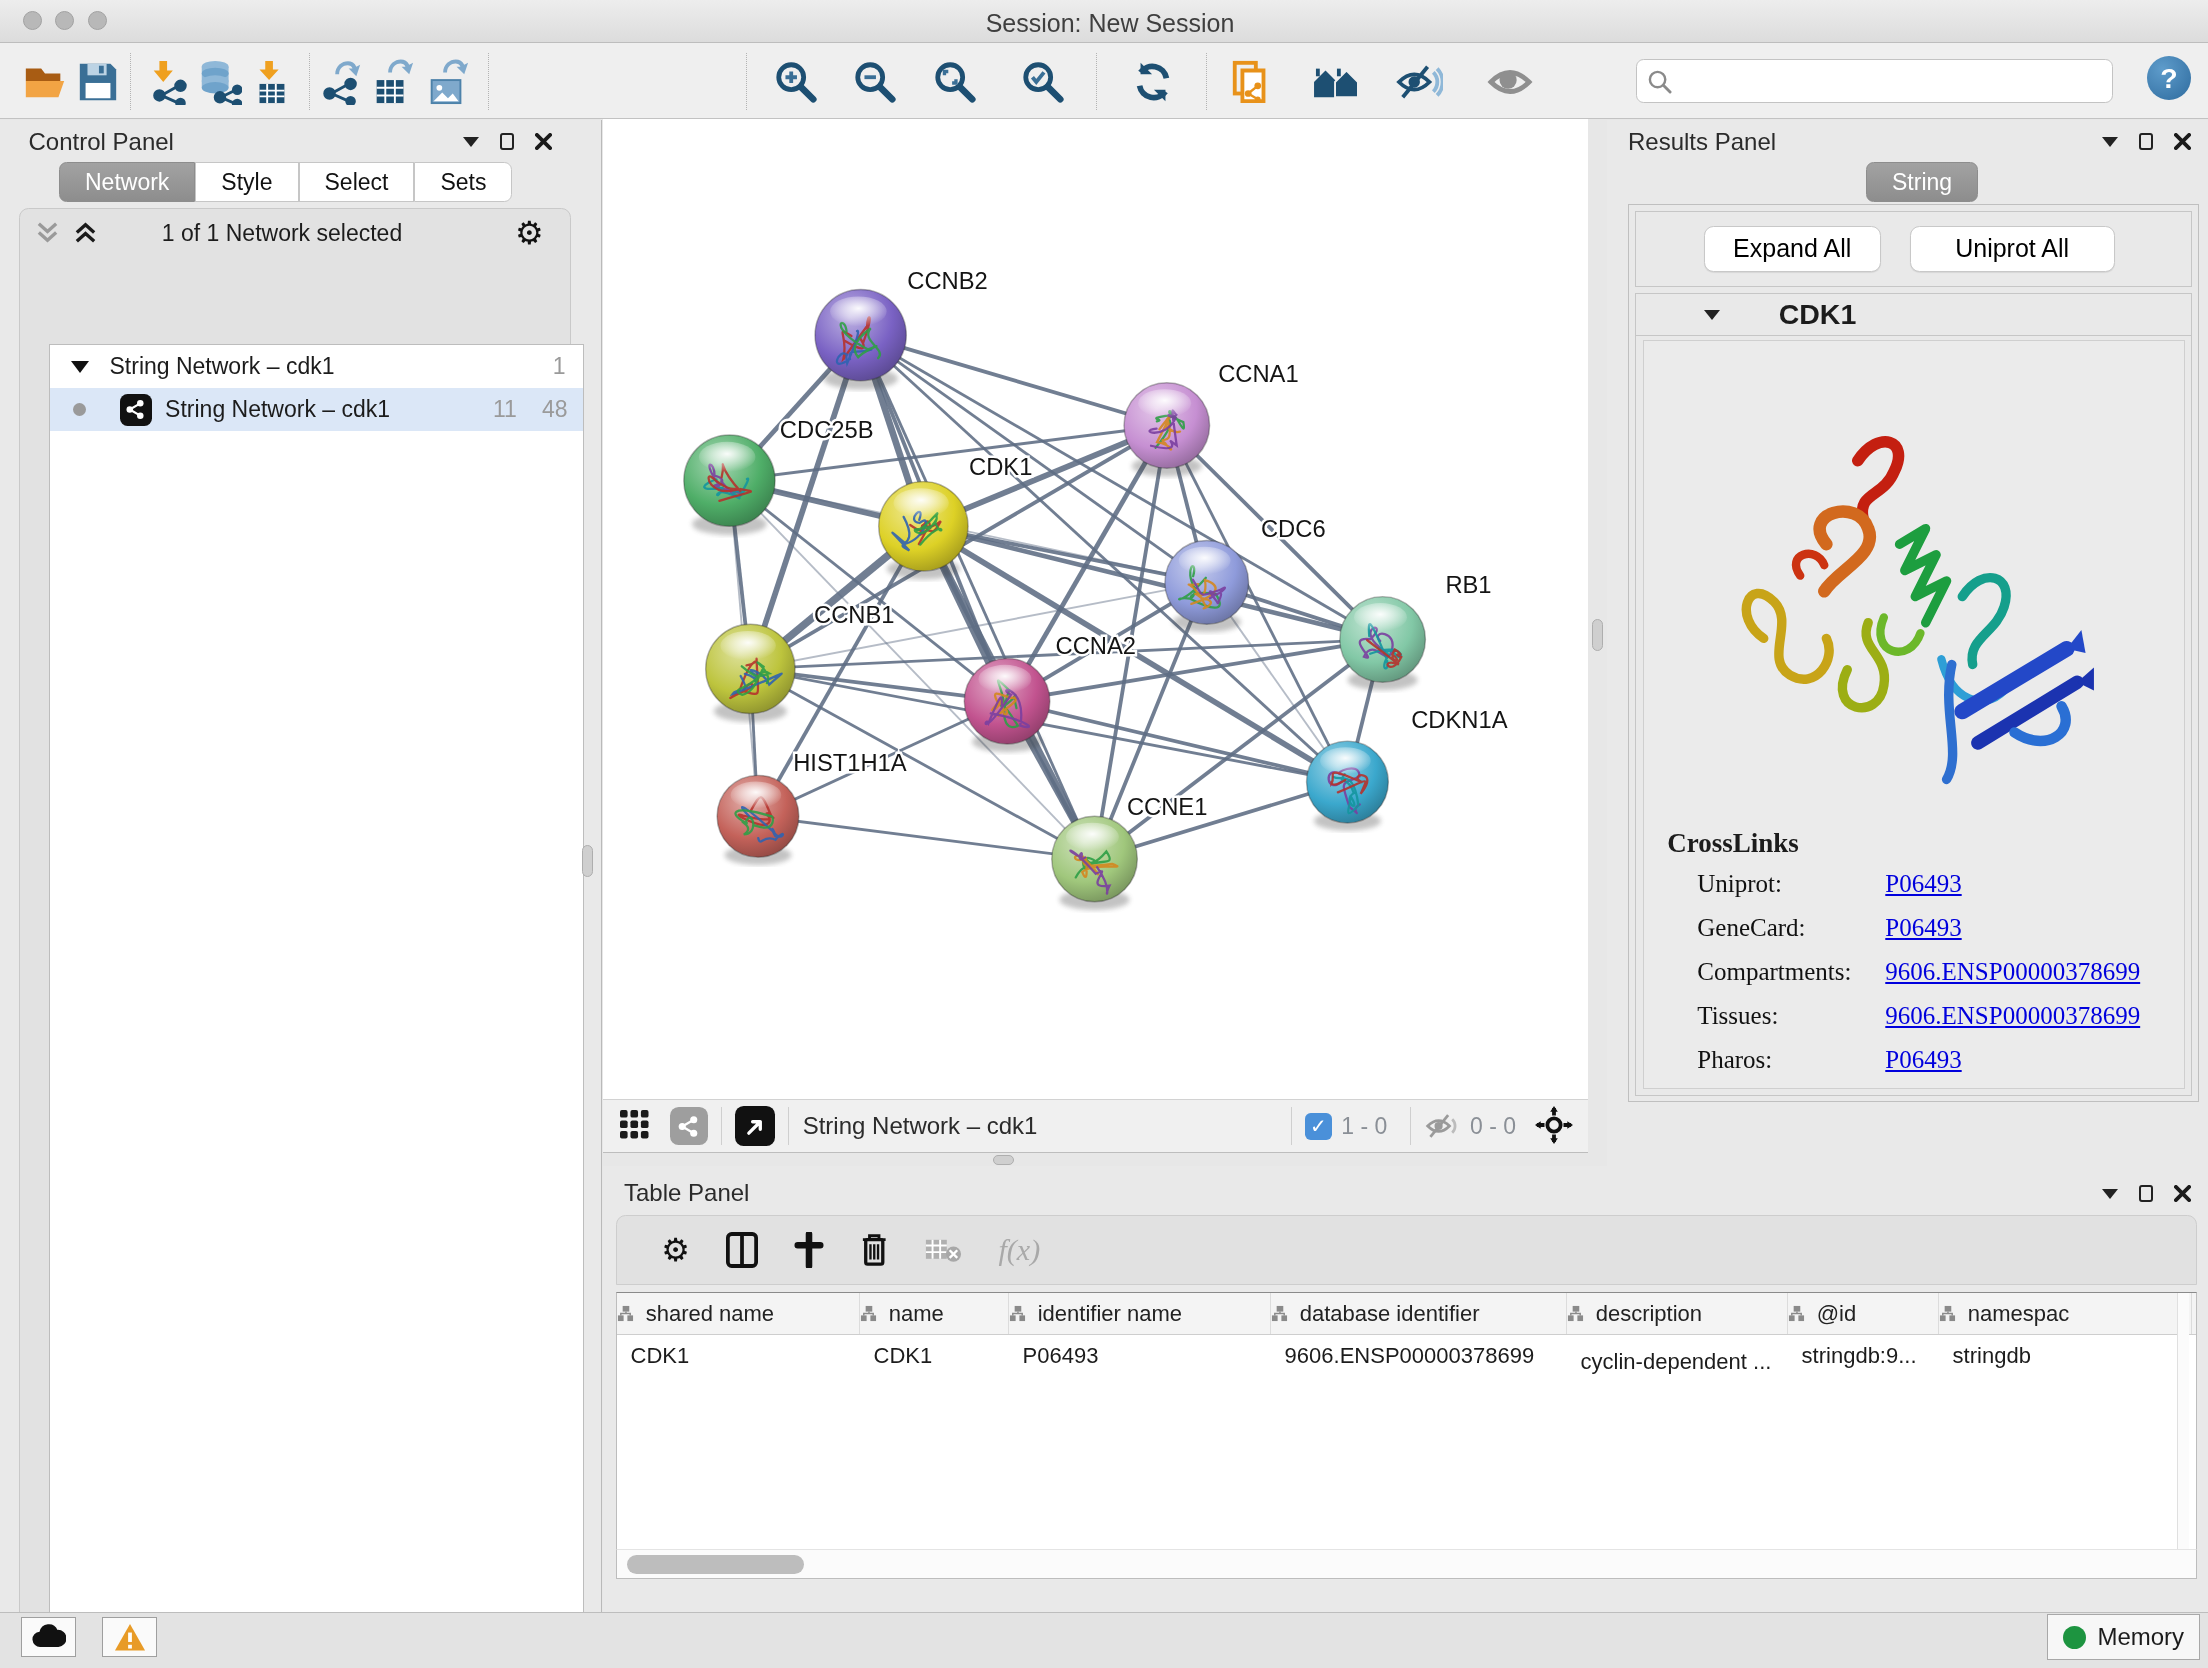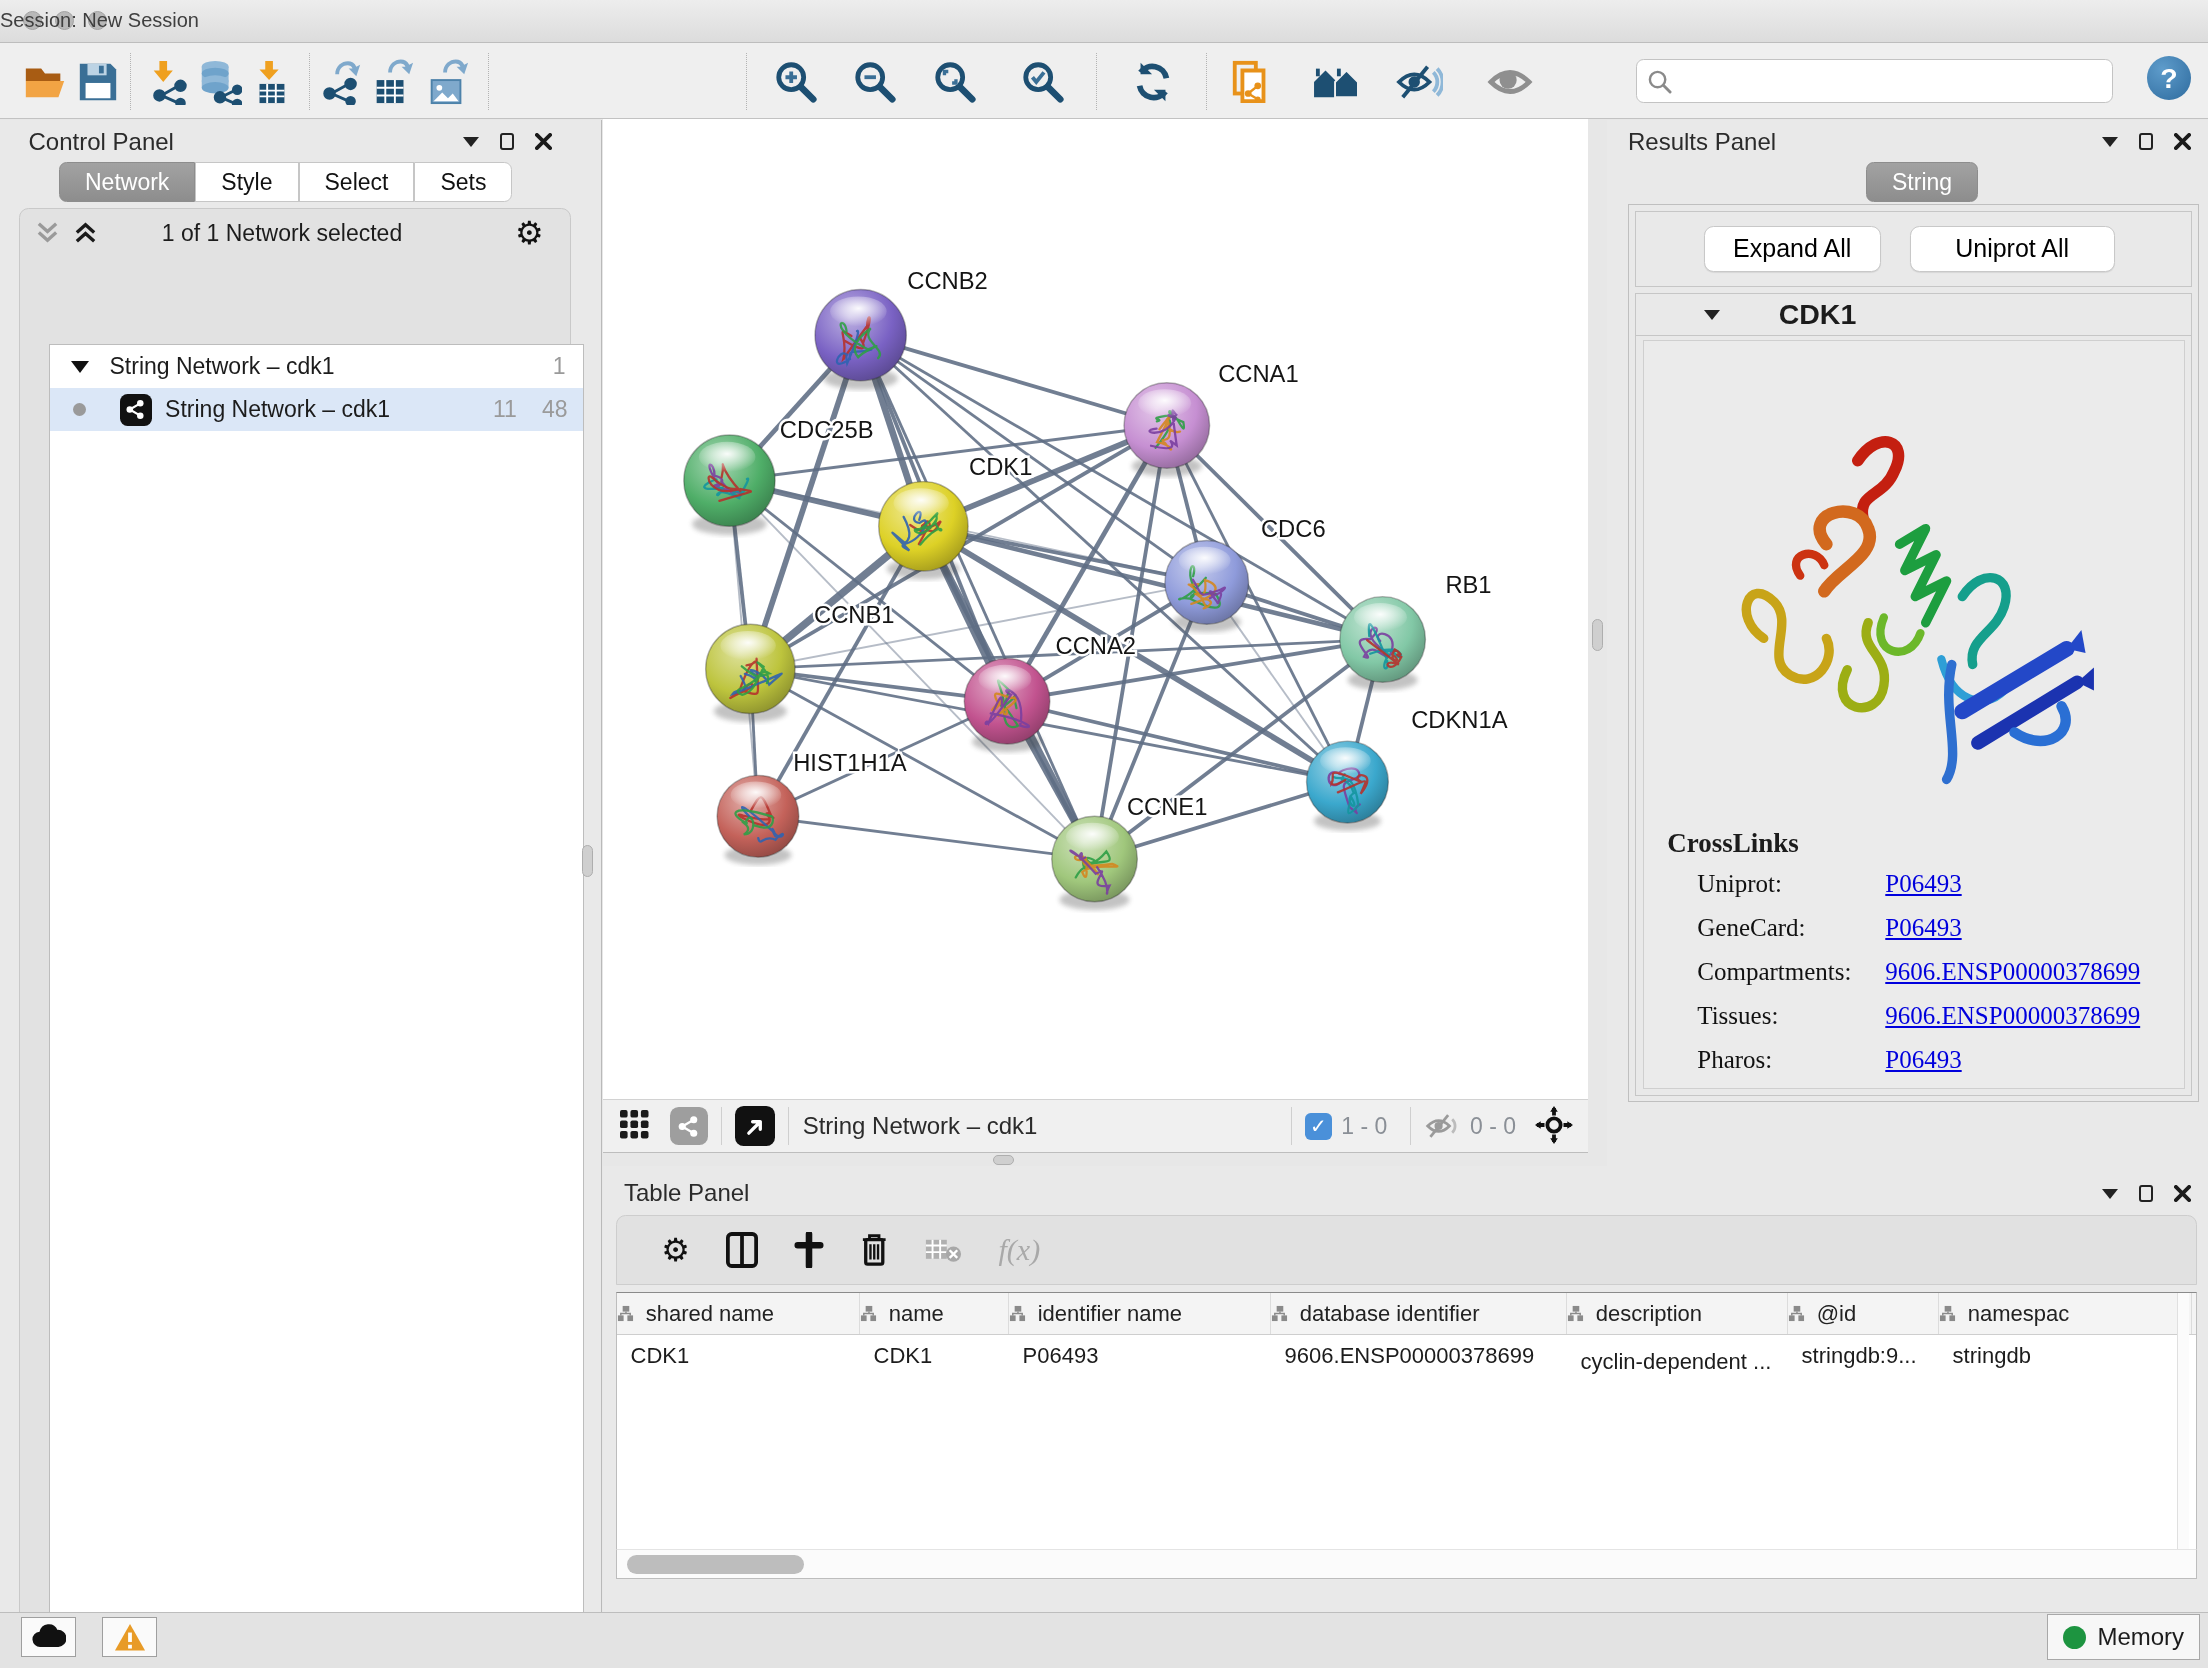--- a/index.html
+++ b/index.html
@@ -5,21 +5,21 @@
   html,body{margin:0;padding:0;background:#d0d0d0;}
   *{box-sizing:border-box;font-family:"Liberation Sans",sans-serif;}
   .app{position:relative;width:2208px;height:1668px;background:#e7e7e7;overflow:hidden;
        font-family:"Liberation Sans",sans-serif;color:#1c1c1c;}
   .abs{position:absolute;}
 
   
   .titlebar{left:0;top:0;width:2208px;height:43px;
     background:linear-gradient(#ededed,#dcdcdc);border-bottom:1px solid #bdbdbd;}
   .traffic{width:19px;height:19px;border-radius:50%;background:#b8b8b8;border:1px solid #a2a2a2;top:11.4px;}
-  .win-title{width:100%;text-align:left;top:8.6px;font-size:20px;color:#3f3f3f;}
+  .win-title{width:100%;text-align:center;top:8.6px;font-size:25px;color:#3f3f3f;padding-left:12px;}
 
   
   .toolbar{left:0;top:43px;width:2208px;height:76px;background:#efefef;border-bottom:1px solid #c2c2c2;}
   .tbtn{top:11.4px;width:55px;height:55px;display:flex;align-items:center;justify-content:center;border-radius:5.7px;}
   .tsep{top:9.5px;width:0;height:57px;border-left:1.9px dotted #b3b3b3;}
   .searchbox{top:16px;height:44px;background:#fff;border:1px solid #c3c3c3;border-radius:7.6px;
     display:flex;align-items:center;padding:0 9.5px;}
   .searchbox input{border:none;outline:none;font-size:21px;width:418px;background:transparent;}
   .helpbtn{top:13.3px;width:44px;height:44px;border-radius:50%;background:radial-gradient(circle at 35% 30%,#5e9ccb,#2e6b9e);
     color:#fff;font-weight:bold;font-size:28.5px;display:flex;align-items:center;justify-content:center;}

